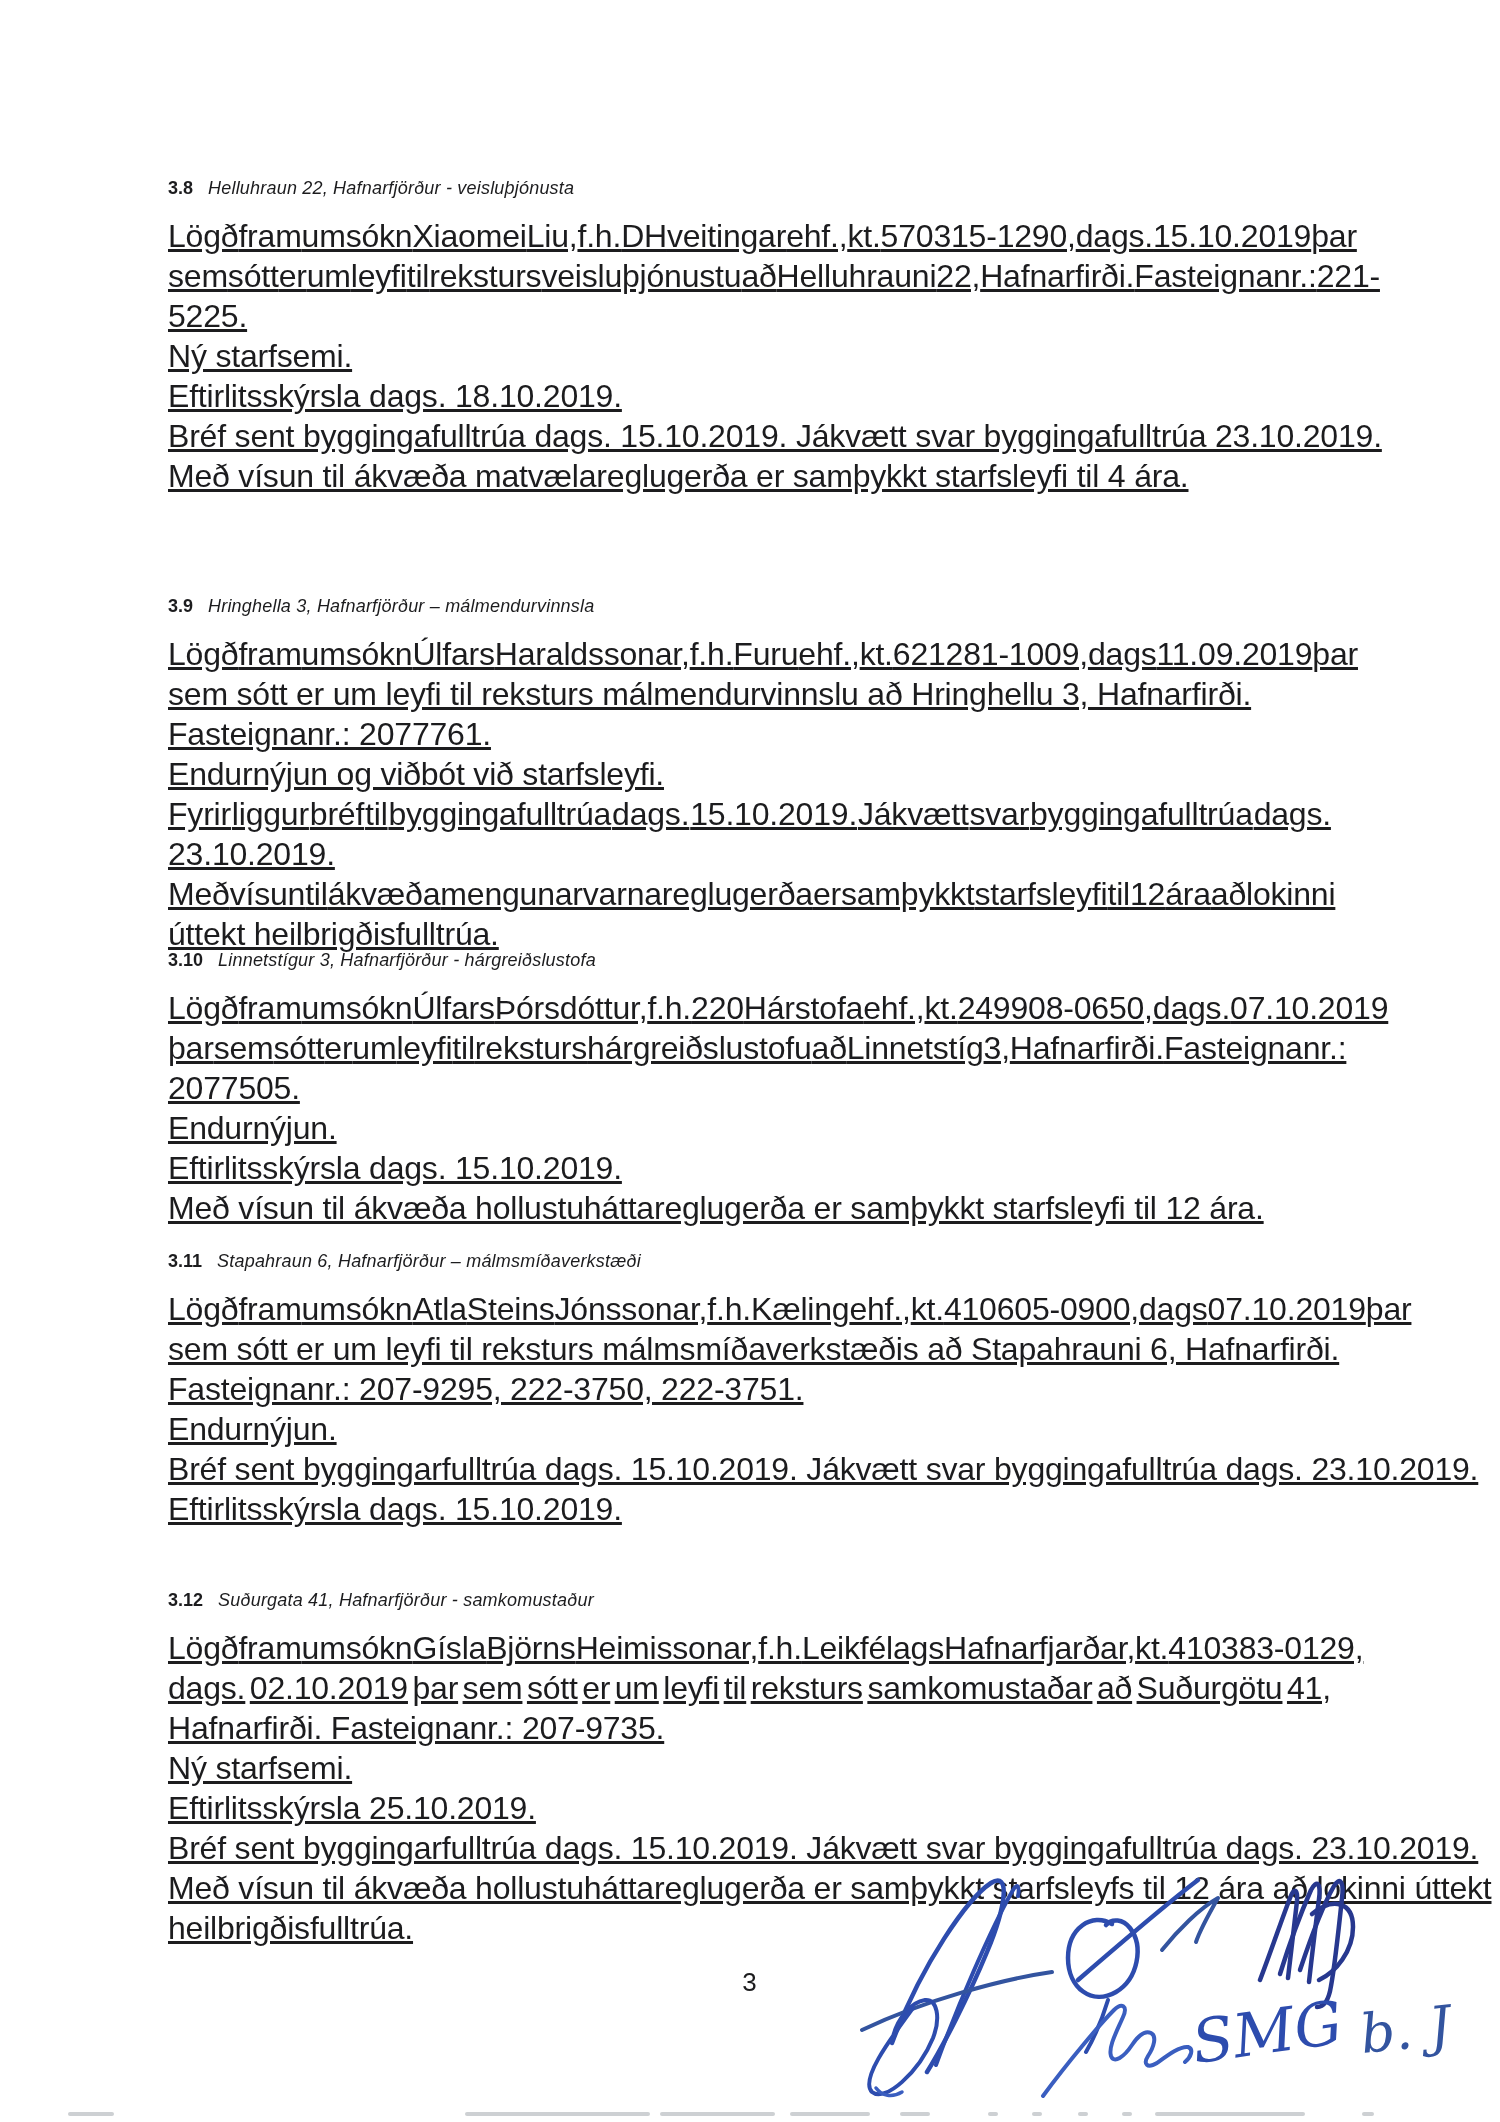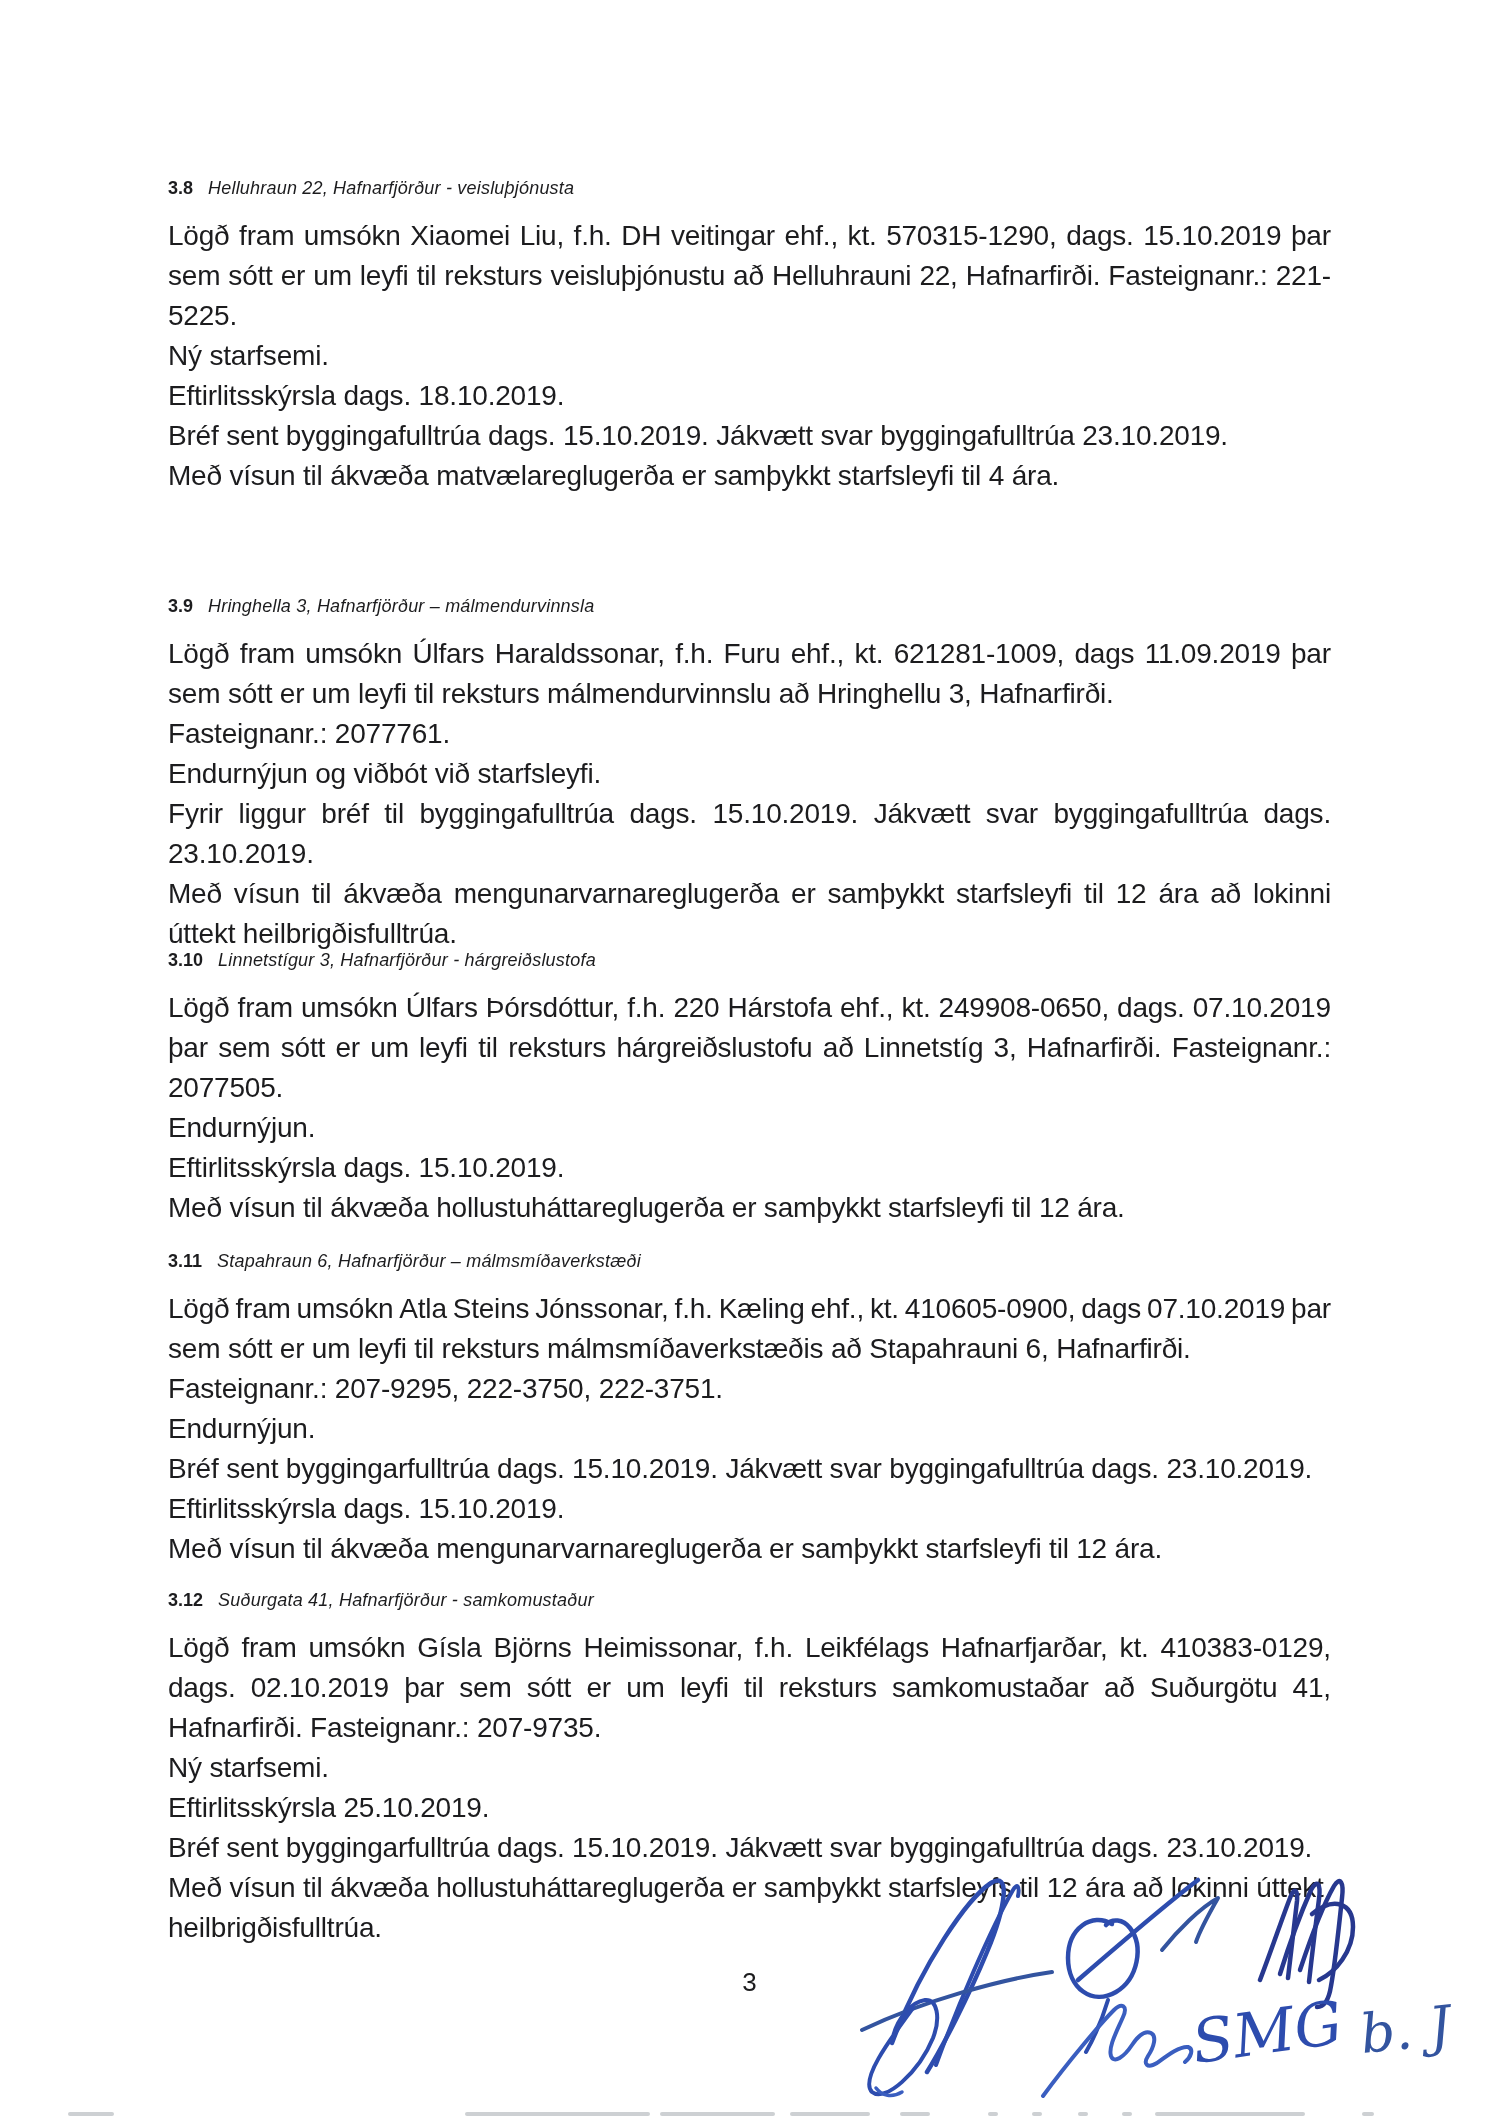--- a/index.html
+++ b/index.html
@@ -21,23 +21,24 @@
     height: 46px;
     line-height: 36px;
     font-size: 18px;
     white-space: nowrap;
   }
   .sec-num { font-weight: 700; font-style: normal; }
   .sec-title { font-style: italic; margin-left: 15px; letter-spacing: 0.2px; }
   .line {
     height: 40px;
     line-height: 40px;
-    font-size: 28px;
+    font-size: 32px;
     letter-spacing: -0.2px;
     white-space: nowrap;
+    text-decoration: underline;
   }
   .line.j {
     display: flex;
     justify-content: space-between;
     flex-wrap: nowrap;
   }
   .page-number {
     position: absolute;
     left: 168px;
     width: 1163px;
@@ -242,21 +243,20 @@
           <span>410605-0900,</span>
           <span>dags</span>
           <span>07.10.2019</span>
           <span>þar</span>
         </div>
         <div class="line">sem sótt er um leyfi til reksturs málmsmíðaverkstæðis að Stapahrauni 6, Hafnarfirði.</div>
         <div class="line">Fasteignanr.: 207-9295, 222-3750, 222-3751.</div>
         <div class="line">Endurnýjun.</div>
         <div class="line">Bréf sent byggingarfulltrúa dags. 15.10.2019. Jákvætt svar byggingafulltrúa dags. 23.10.2019.</div>
         <div class="line">Eftirlitsskýrsla dags. 15.10.2019.</div>
-        <div class="line">Með vísun til ákvæða mengunarvarnareglugerða er samþykkt starfsleyfi til 12 ára.</div>
       </div>
   </section>
 
   <section class="sec" style="top:1582px">
     <div class="sec-heading">
       <span class="sec-num">3.12</span><span class="sec-title">Suðurgata 41, Hafnarfjörður  - samkomustaður</span>
     </div>
     <div class="sec-body">
         <div class="line j">
           <span>Lögð</span>

